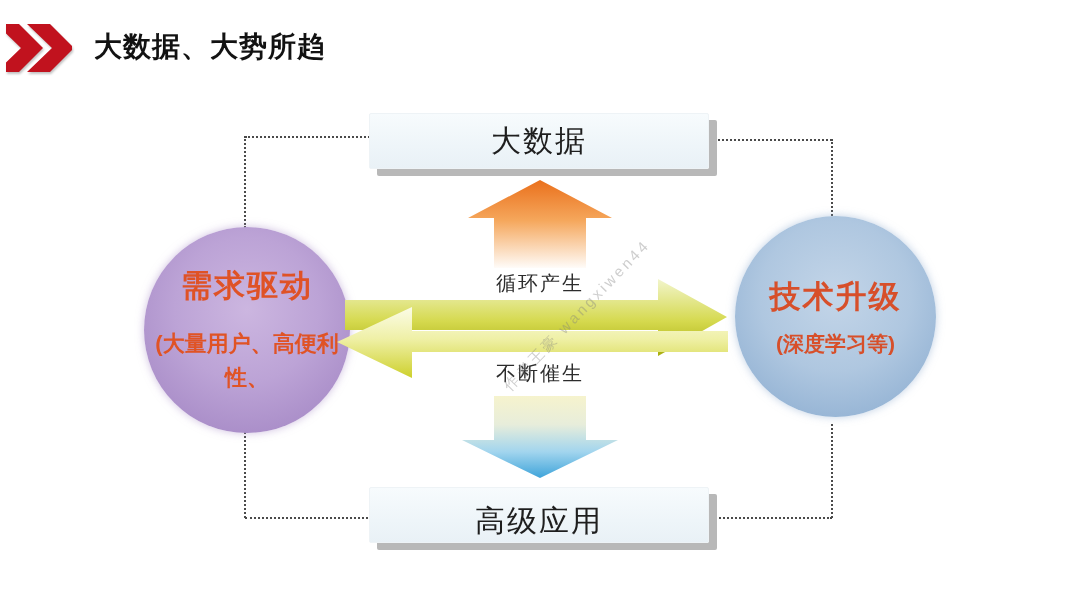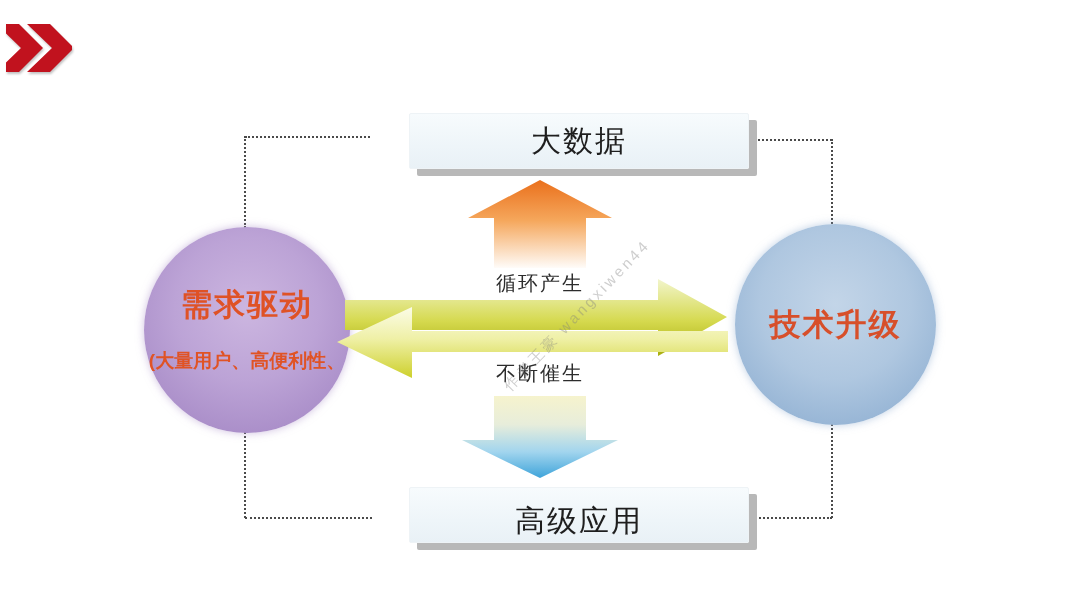--- a/index.html
+++ b/index.html
@@ -22,44 +22,44 @@
   .dot-h { position:absolute; border-top:2px dotted #4a4a4a; height:0; }
   .dot-v { position:absolute; border-left:2px dotted #4a4a4a; width:0; }
 
   
   .flow-box {
     position:absolute; left:369px; width:340px; height:56px;
     background:linear-gradient(180deg,#f7fbfd 0%,#eef5f9 60%,#e9f1f6 100%);
     border:1px solid #eef3f6; border-radius:2px;
     box-shadow:8px 7px 0 #b8b8b8;
     display:flex; align-items:center; justify-content:center;
-    font-size:30px; font-weight:500; color:#1e1e1e; letter-spacing:2px;margin-left:40px;
+    font-size:30px; font-weight:500; color:#1e1e1e; letter-spacing:2px;
   }
   .flow-box.top { top:113px; }
   .flow-box.bottom { top:487px;align-items:flex-end; }
 
   
   .circle {
     position:absolute; border-radius:50%;
     display:flex; flex-direction:column; align-items:center; justify-content:center;
     text-align:center;
   }
   .circle.left {
     left:144px; top:227px; width:206px; height:206px;
     background:radial-gradient(circle at 50% 40%, #ccb6e0 0%, #bca3d6 45%, #a98dc8 80%, #bfa9d8 97%);
     box-shadow:0 0 9px rgba(168,140,198,.55);
   }
   .circle.right {
-    left:735px; top:224px; width:201px; height:201px;
+    left:735px; top:216px; width:201px; height:201px;
     background:radial-gradient(circle at 50% 40%, #c3d5e8 0%, #afc7e0 48%, #94b3d4 82%, #b6cbe2 97%);
     box-shadow:0 0 9px rgba(140,170,205,.55);
   }
   .circle .c-title { font-size:31px; font-weight:bold; color:#df5226; letter-spacing:2px; }
   .circle.right .c-title { color:#d74f2a; }
-  .circle.left .c-sub { font-size:19px; font-weight:bold; color:#e05325; margin-top:20px; line-height:1.55; }
+  .circle.left .c-sub { font-size:22px; font-weight:bold; color:#e05325; margin-top:20px; line-height:1.55; }
   .circle.right .c-sub { font-size:21px; font-weight:bold; color:#d74f2a; margin-top:12px; }
 
   
   .arrow-layer { position:absolute; left:0; top:0; pointer-events:none; }
 
   
   .cycle-label {
     position:absolute; width:220px; text-align:center;
     font-size:20px; color:#2c2c2c; letter-spacing:2px;
   }
@@ -79,20 +79,21 @@
 <body>
 
 <div class="slide">
 
   <div class="header-chevrons">
     <svg width="66" height="50" viewBox="0 0 66 50">
       <polygon points="-10,1 13,1 37,25 13,49 -10,49 15,25" fill="#c1121e"></polygon>
       <polygon points="21,1 44,1 68,25 44,49 21,49 46,25" fill="#c1121e"></polygon>
     </svg>
   </div>
+  <div class="slide-title">大数据、大势所趋</div>
 
   <div class="dot-h" style="left:245px; top:136px; width:125px;"></div>
   <div class="dot-v" style="left:244px; top:136px; height:92px;"></div>
   <div class="dot-h" style="left:710px; top:139px; width:122px;"></div>
   <div class="dot-v" style="left:831px; top:139px; height:89px;"></div>
   <div class="dot-v" style="left:244px; top:432px; height:86px;"></div>
   <div class="dot-h" style="left:245px; top:517px; width:127px;"></div>
   <div class="dot-v" style="left:831px; top:424px; height:94px;"></div>
   <div class="dot-h" style="left:712px; top:517px; width:120px;"></div>
 
@@ -104,20 +105,21 @@
   </div>
 
   <div class="circle left">
     <div class="c-title">需求驱动</div>
     <div class="c-sub">
       <div>(大量用户、高便利性、</div>
     </div>
   </div>
   <div class="circle right">
     <div class="c-title">技术升级</div>
+    <div class="c-sub">(深度学习等)</div>
   </div>
 
   <svg class="arrow-layer" width="1080" height="613" viewBox="0 0 1080 613">
     <defs>
       <linearGradient id="gradUp" x1="0" y1="180" x2="0" y2="270" gradientUnits="userSpaceOnUse">
         <stop offset="0" stop-color="#ea701c"></stop>
         <stop offset="0.45" stop-color="#f5a75c"></stop>
         <stop offset="1" stop-color="#ffffff"></stop>
       </linearGradient>
       <linearGradient id="gradRight" x1="0" y1="279" x2="0" y2="356" gradientUnits="userSpaceOnUse">

